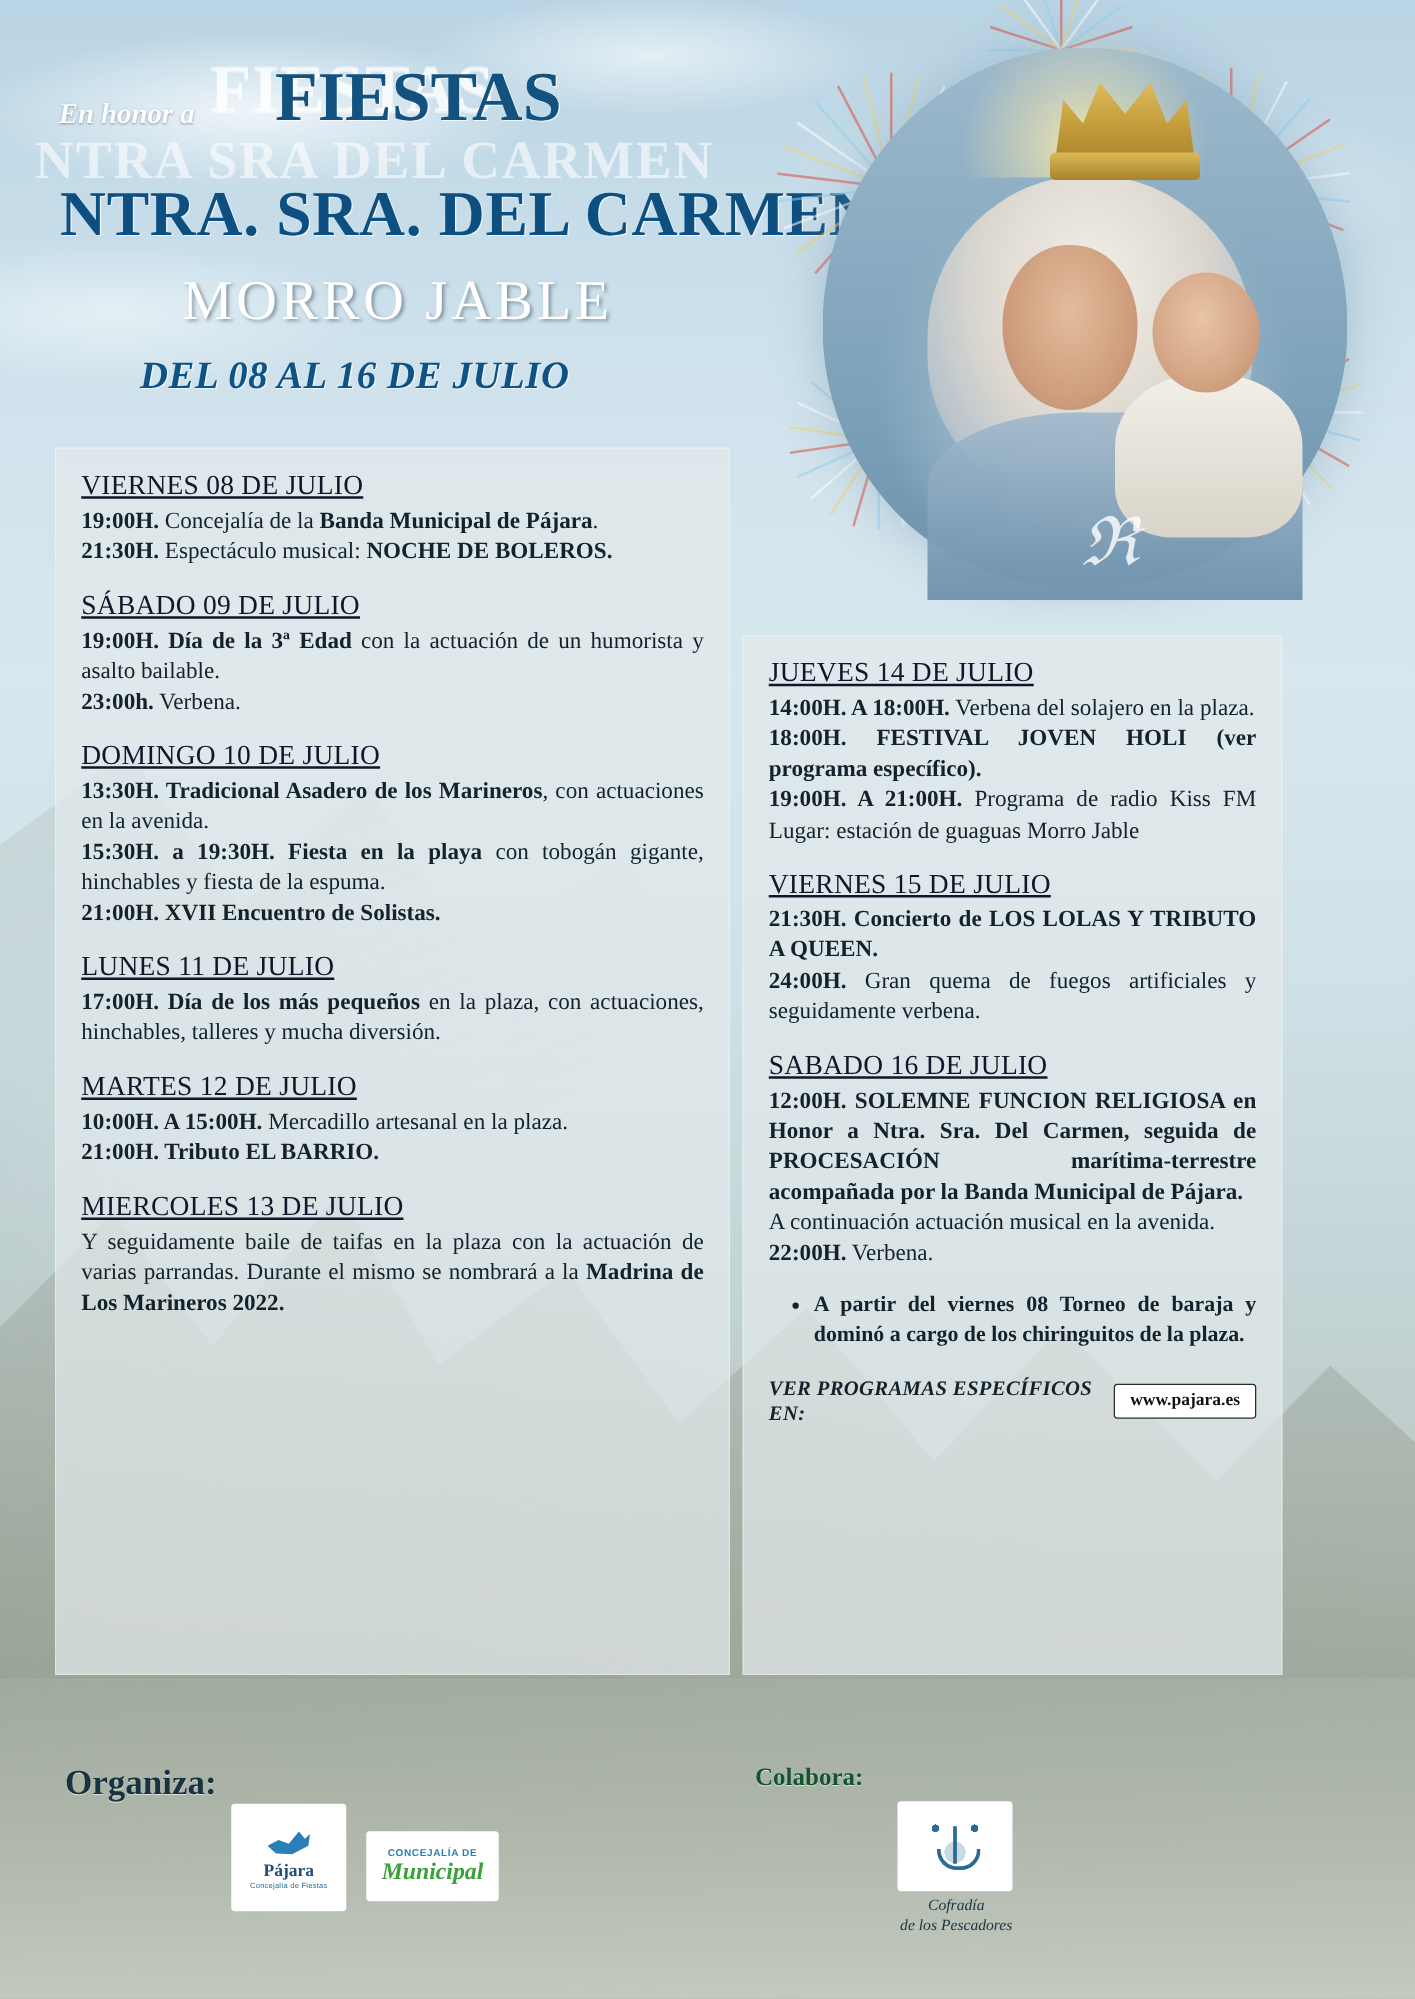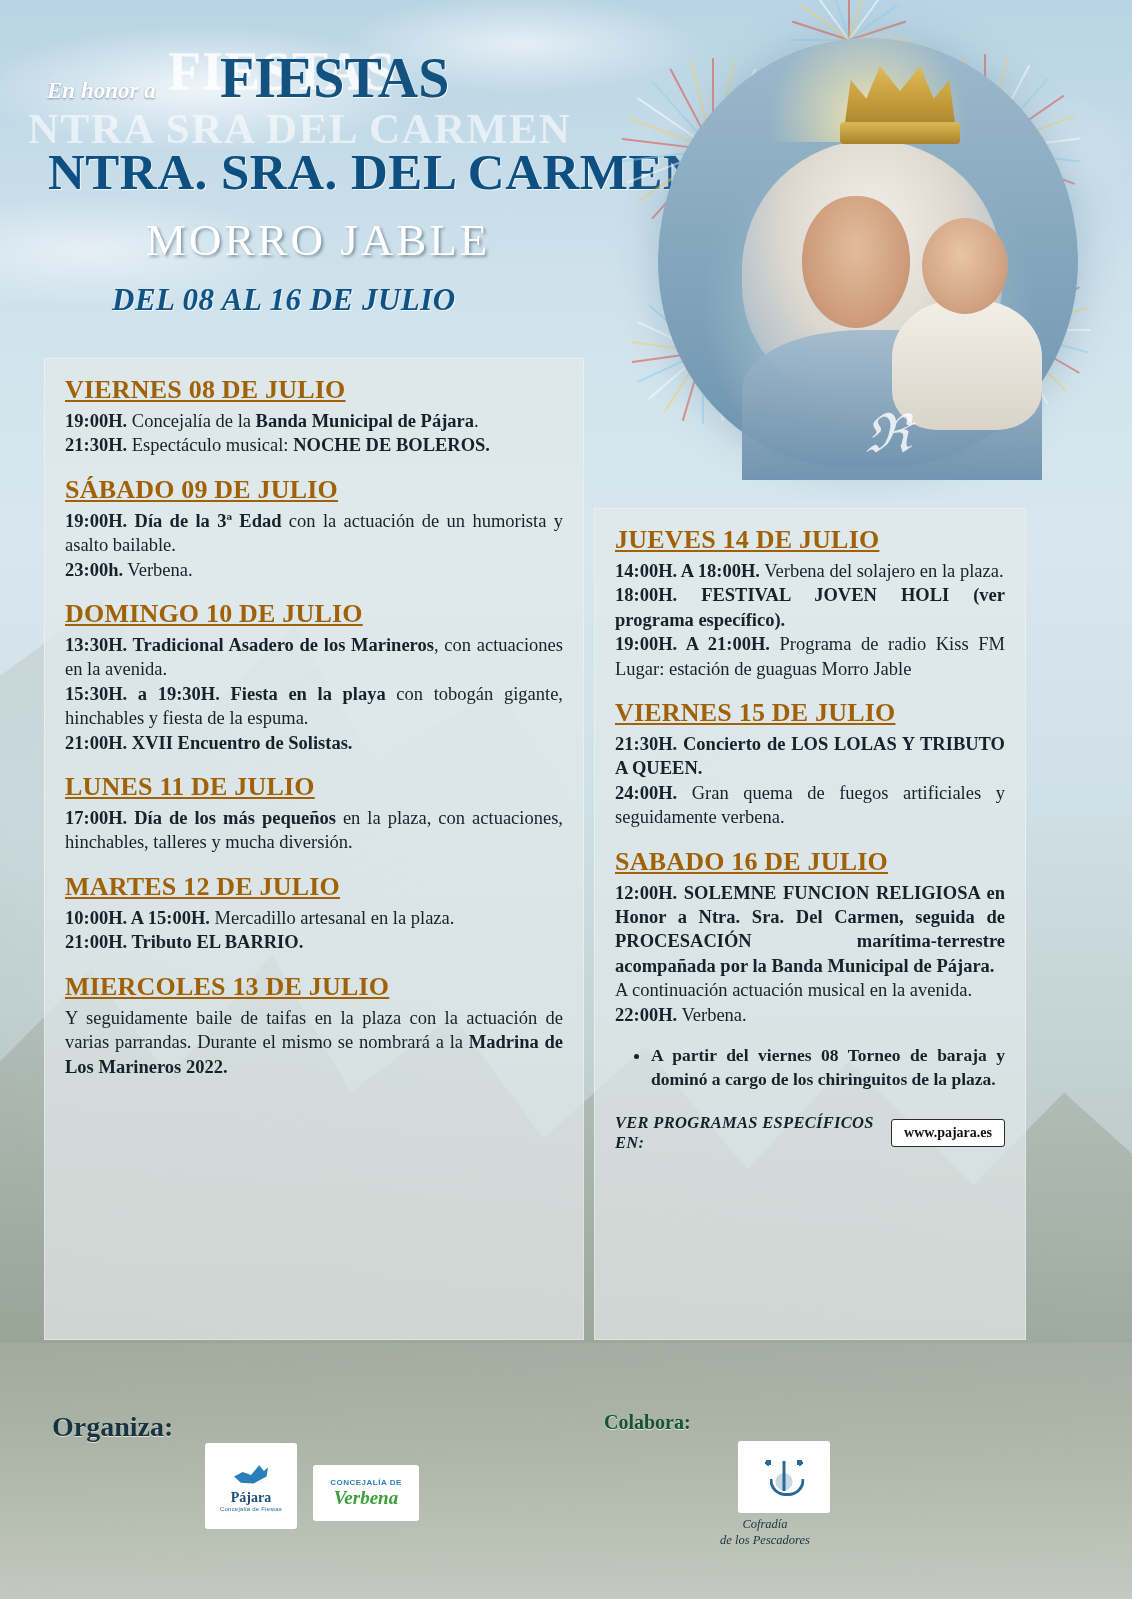--- a/index.html
+++ b/index.html
@@ -173,21 +173,21 @@
     position:absolute;
     background:rgba(226,233,234,.72);
     border:1px solid rgba(255,255,255,.35);
     padding:16px 20px 18px 20px;
   }
   .panel-left { left:44px; top:358px; width:540px; height:982px; }
   .panel-right{ left:594px; top:508px; width:432px; height:832px; }
 
   .day {
     font-family:"Liberation Serif", serif;
-    font-size:26px; font-weight:bold; color:#a16207;
+    font-size:22px; font-weight:normal; color:#0f172a;
     text-decoration:underline;
     margin:0 0 4px 0;
     letter-spacing:.2px;
   }
   .day.first { margin-top:0; }
   .block { margin-bottom:17px; }
   .line {
     font-family:"Liberation Serif", serif;
     font-size:18.5px; color:#13222b; line-height:1.32;
     margin:0; text-align:justify;
@@ -221,21 +221,21 @@
     font-family:"Liberation Serif", serif; font-size:28px; font-weight:bold;
     color:#16333f; text-shadow:0 1px 0 rgba(255,255,255,.6);
   }
   .colabora {
     position:absolute; left:604px; top:22px;
     font-family:"Liberation Serif", serif; font-size:20px; font-weight:bold;
     color:#14532d; text-shadow:0 1px 0 rgba(255,255,255,.6);
   }
   .logo-box {
     position:absolute; background:#ffffff; border-radius:3px;
-    display:flex; flex-direction:column; align-items:center; justify-content:center;margin-left:20px;
+    display:flex; flex-direction:column; align-items:center; justify-content:center;
   }
   .logo-pajara { left:185px; top:54px; width:92px; height:86px; }
   .logo-juventud { left:293px; top:76px; width:106px; height:56px; background:#ffffff; }
   .logo-cofradia { left:718px; top:52px; width:92px; height:72px; }
 
   .pj-bird {
     width:34px; height:26px;
     background:#2a7fb8;
     clip-path: polygon(0% 62%, 26% 44%, 50% 56%, 74% 18%, 88% 40%, 100% 26%, 96% 62%, 58% 88%, 20% 86%);
     margin-bottom:3px;
@@ -487,21 +487,21 @@
   <div class="colabora">Colabora:</div>
 
   <div class="logo-box logo-pajara">
     <div class="pj-bird"></div>
     <div class="pj-name">Pájara</div>
     <div class="pj-sub">Concejalía de Fiestas</div>
   </div>
 
   <div class="logo-box logo-juventud">
     <div class="jv-1">CONCEJALÍA DE</div>
-    <div class="jv-2">Verbena</div>
+    <div class="jv-2">Municipal</div>
   </div>
 
   <div class="logo-box logo-cofradia">
     <div class="cof-emblem">
       <div class="cof-anchor"></div>
     </div>
   </div>
   <div class="cof-cap">
     <div>Cofradía</div>
     <div>de los Pescadores</div>

